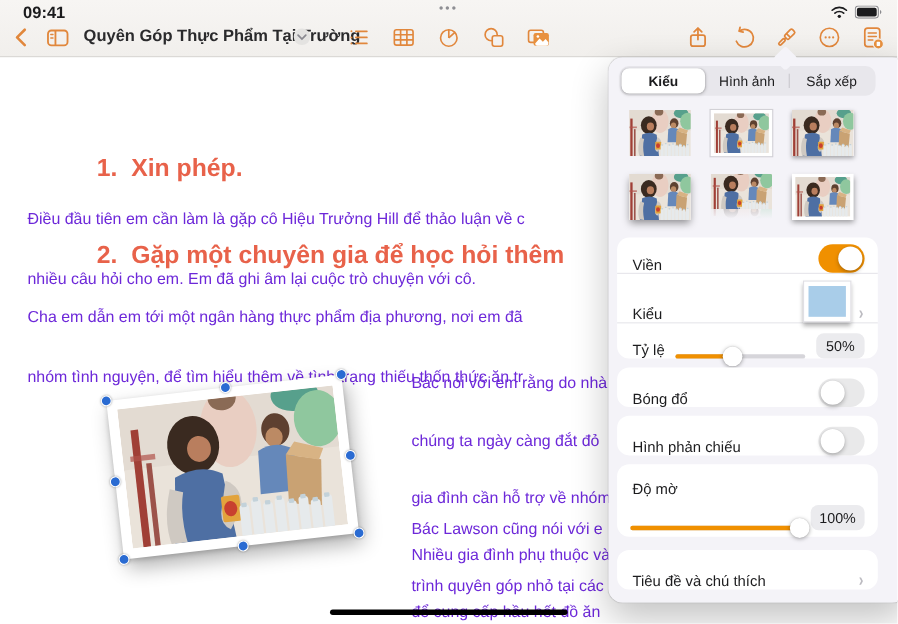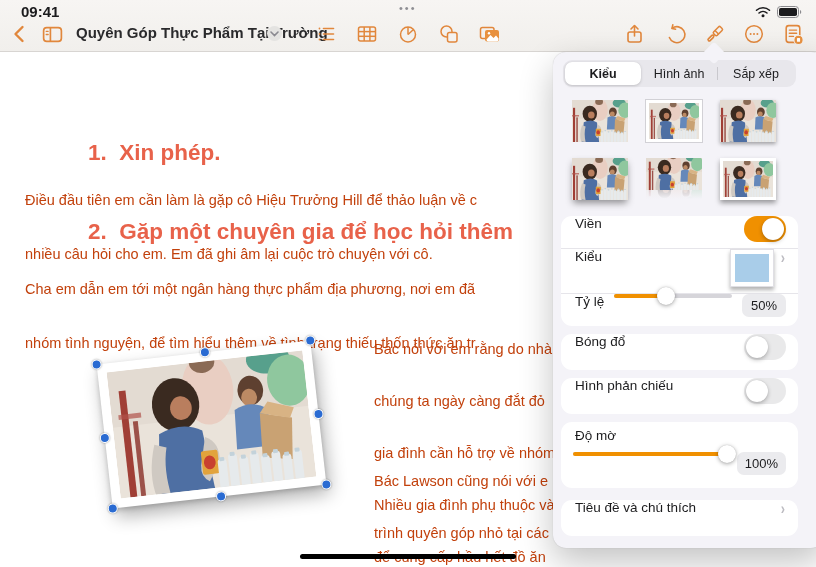--- a/index.html
+++ b/index.html
@@ -13,21 +13,21 @@
   .mt-dots{position:absolute;left:399px;top:2px;font-size:11px;letter-spacing:2px;color:#8E8E93;}
   .status-right{position:absolute;right:14px;top:4px;display:flex;align-items:center;gap:6px;}
   .tbtn{position:absolute;top:20px;width:28px;height:28px;display:flex;align-items:center;justify-content:center;cursor:pointer;}
   .doc-title{position:absolute;left:76px;top:24px;font-size:15px;font-weight:700;color:#2A2A2C;white-space:pre;cursor:pointer;}
   .title-chev{position:absolute;left:267px;top:26px;width:15px;height:15px;border-radius:50%;background:#E4E3E1;
               display:flex;align-items:center;justify-content:center;cursor:pointer;}
 
   
   .doc{position:absolute;left:0;top:52px;width:816px;height:515px;background:#fff;}
   .h-orange{position:absolute;white-space:pre;font-size:22.5px;font-weight:700;color:#E8624A;}
-  .p-block{position:absolute;white-space:pre;font-size:14.5px;color:#c2410c;}
+  .p-block{position:absolute;white-space:pre;font-size:14.5px;color:#6d28d9;}
   .p-block.main > div{height:21.5px;line-height:21.5px;}
   .p-block.col > div{height:20px;line-height:20px;}
 
   
   .photo{position:absolute;left:104px;top:300px;width:197px;height:127px;padding:9px;background:#fff;
          transform:rotate(-6.4deg);box-shadow:3px 9px 18px rgba(0,0,0,.30),0 2px 5px rgba(0,0,0,.18);cursor:pointer;}
   .photo svg{display:block;}
   .handle{position:absolute;width:8px;height:8px;border-radius:50%;background:#2A6BD2;border:1px solid #fff;
           box-shadow:0 0 2px rgba(0,0,0,.4);cursor:pointer;}
   .h-tl{left:-5px;top:-5px}.h-tm{left:50%;margin-left:-4px;top:-5px}.h-tr{right:-5px;top:-5px}
@@ -54,21 +54,21 @@
   .t-border{background:#fff;padding:3px;outline:1px solid #D2D1D6;}
   .t-shadow{box-shadow:0 2px 4px rgba(0,0,0,.35);}
   .t-shadow2{box-shadow:0 4px 7px -1px rgba(0,0,0,.42);}
   .t-reflect{overflow:hidden;}
   .t-reflect .refl{opacity:.32;transform:scaleY(-1);}
   .t-reflect .fade{position:absolute;left:0;top:32px;width:56px;height:10px;
                    background:linear-gradient(rgba(244,243,248,.35),#F4F3F8 90%);}
   .t-frame{background:#fff;padding:3px;box-shadow:0 3px 5px rgba(0,0,0,.38);}
 
   .card{position:absolute;left:8px;width:237px;background:#fff;border-radius:11px;box-sizing:border-box;}
-  .row{display:flex;align-items:flex-start;padding:0 12px 0 14px;box-sizing:border-box;}
+  .row{display:flex;align-items:flex-end;padding:0 12px 0 14px;box-sizing:border-box;}
   .row + .row{border-top:1px solid #E6E5EA;}
   .row-label{font-size:13.5px;color:#1C1C1E;flex:0 0 auto;}
   .spacer{flex:1;}
   .chev{color:#BCBBC1;font-size:17px;font-weight:700;line-height:1;margin-left:6px;transform:scaleX(.75);}
 
   .tgl{position:relative;width:42px;height:26px;border-radius:13px;background:#E9E9EA;cursor:pointer;flex:0 0 auto;}
   .tgl::after{content:"";position:absolute;left:2px;top:2px;width:22px;height:22px;border-radius:50%;background:#fff;
               box-shadow:0 2px 4px rgba(0,0,0,.25),0 0 1px rgba(0,0,0,.15);transition:left .1s;}
   .tgl.on{background:#F09000;}
   .tgl.on::after{left:18px;}

